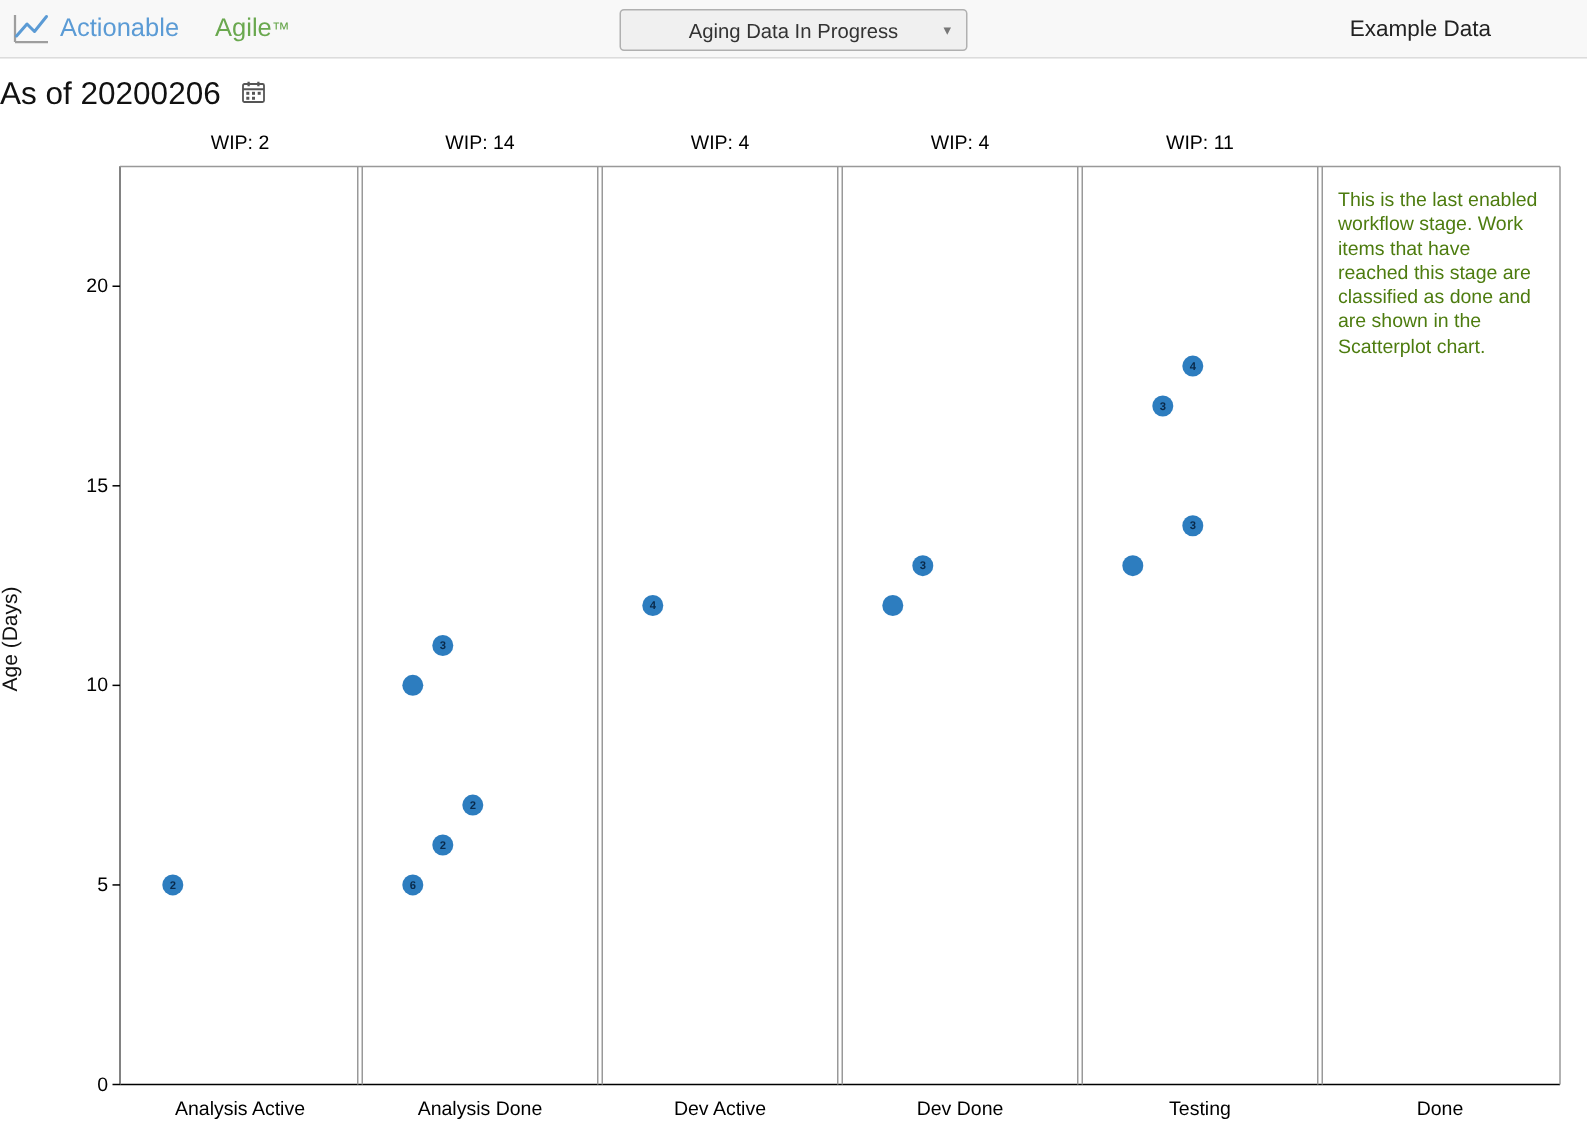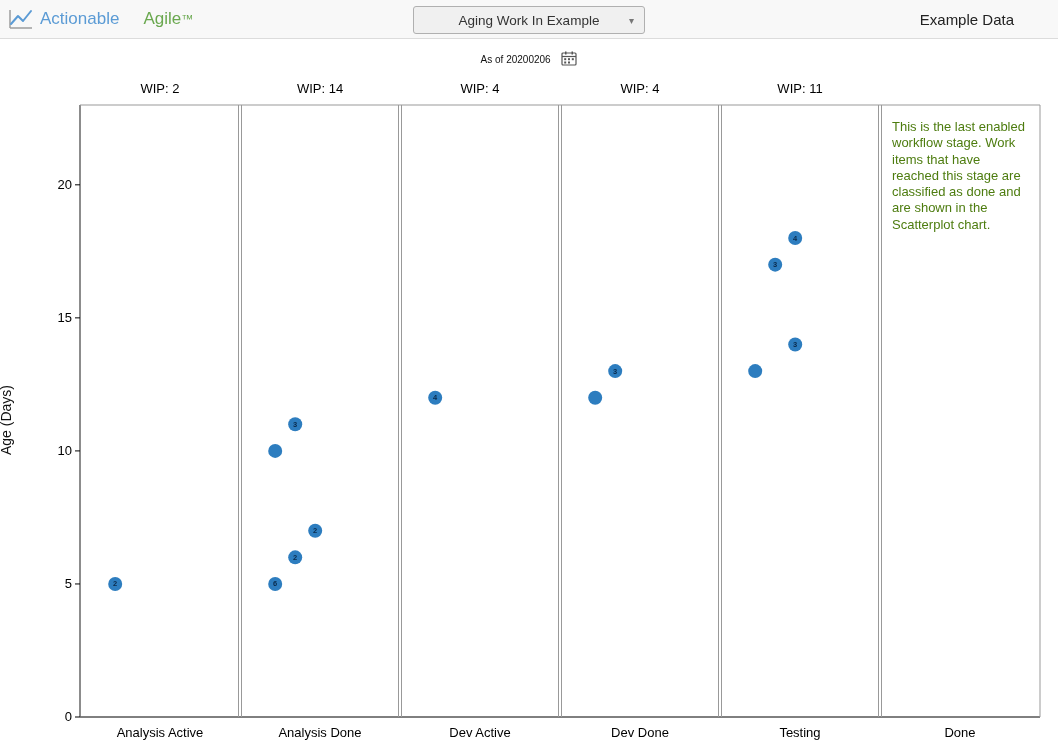--- a/index.html
+++ b/index.html
@@ -51,28 +51,28 @@
     cursor: pointer;
   }
   .chart-select .caret {
     position: absolute;
     right: 10px;
     font-size: 10px;
     color: #777;
   }
   .dataset-label {
     position: absolute;
-    right: 44px;
+    right: 64px;
     font-size: 15px;
     color: #222;
   }
   .asof-row {
-    text-align: center;
+    text-align: left;
     margin-top: 12px;
-    font-size: 10px;
+    font-size: 21px;
   }
   .asof-row .cal {
     display: inline-block;
     margin-left: 8px;
     vertical-align: middle;
     font-size: 15px;
     cursor: pointer;
   }
   .chart-area {
     position: relative;
@@ -118,21 +118,21 @@
     <svg width="26" height="22" viewBox="0 0 26 22">
       <polyline points="2,20 2,2" stroke="#9e9e9e" stroke-width="1.5" fill="none"></polyline>
       <polyline points="2,20 24,20" stroke="#9e9e9e" stroke-width="1.5" fill="none"></polyline>
       <polyline points="3,16 10,8 15,13 23,3" stroke="#5b9bd5" stroke-width="2" fill="none" stroke-linecap="round" stroke-linejoin="round"></polyline>
     </svg>
     <span class="b1">Actionable</span>
       <span class="b2">Agile</span>
       <span class="tm">™</span>
   </div>
   <div class="chart-select">
-    <span>Aging Work In Example</span>
+    <span>Aging Data In Progress</span>
     <span class="caret">▾</span>
   </div>
   <div class="dataset-label">Example Data</div>
 </div>
 
 <div class="asof-row">
   <span>As of 20200206</span>
   <span class="cal">
     <svg width="16" height="15" viewBox="0 0 16 15">
       <rect x="1" y="2" width="14" height="12" rx="1" fill="none" stroke="#555" stroke-width="1.2"></rect>

